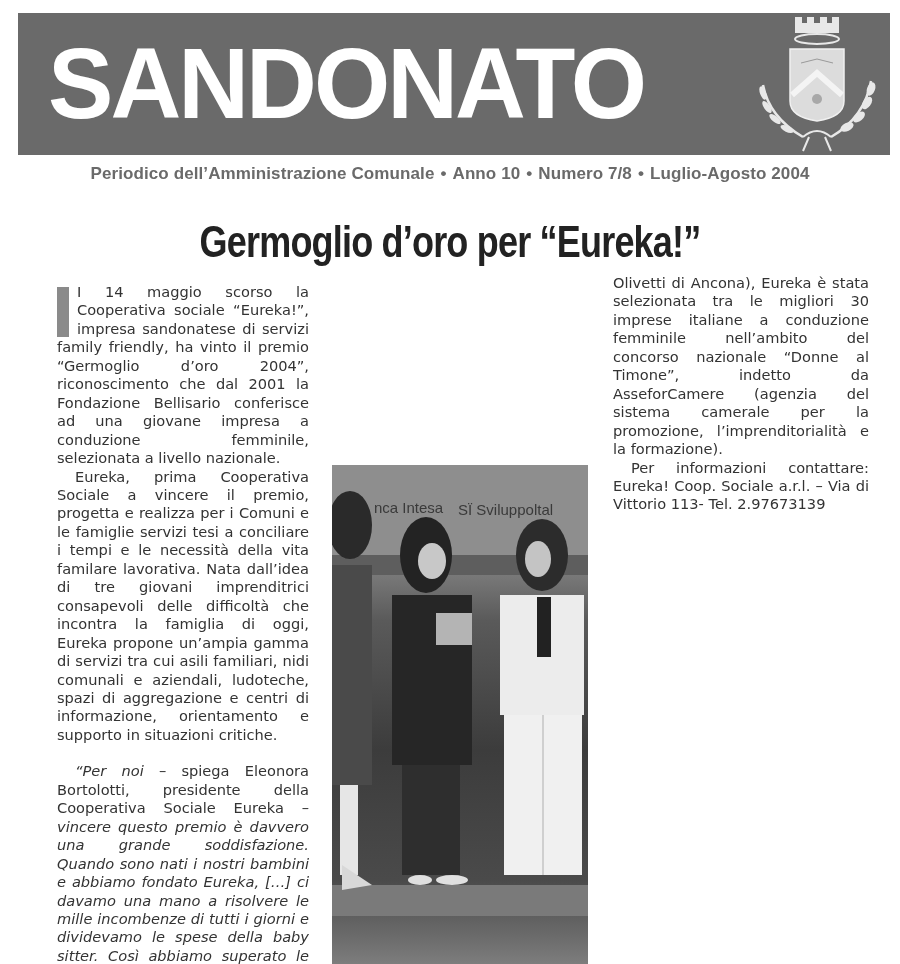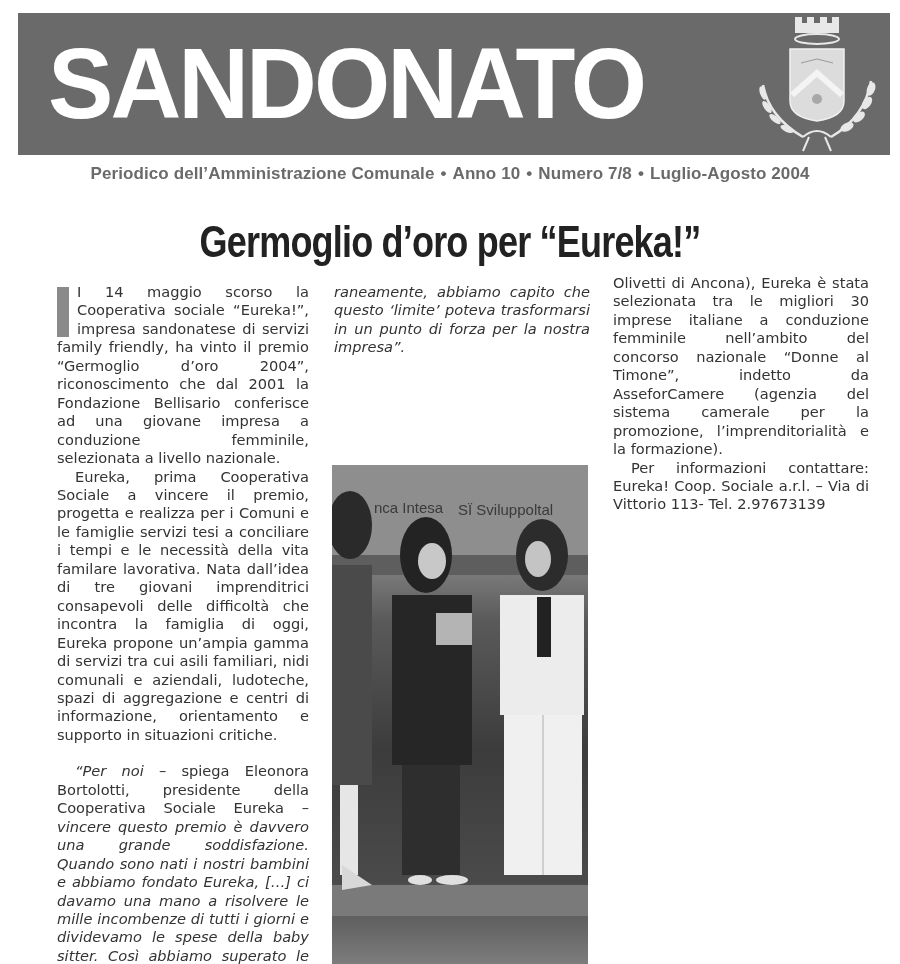--- a/index.html
+++ b/index.html
@@ -82,21 +82,20 @@
 
 <h2 class="headline">Germoglio d’oro per “Eureka!”</h2>
 
 <div class="col col1">
   <p><span class="dropcap-bar"></span><span>I 14 maggio scorso la Cooperativa sociale “Eureka!”, impresa sandonatese di servizi family friendly, ha vinto il premio “Germoglio d’oro 2004”, riconoscimento che dal 2001 la Fondazione Bellisario conferisce ad una giovane impresa a conduzione femminile, selezionata a livello nazionale.</span></p>
   <p class="indent">Eureka, prima Cooperativa Sociale a vincere il premio, progetta e realizza per i Comuni e le famiglie servizi tesi a conciliare i tempi e le necessità della vita familare lavorativa. Nata dall’idea di tre giovani imprenditrici consapevoli delle difficoltà che incontra la famiglia di oggi, Eureka propone un’ampia gamma di servizi tra cui asili familiari, nidi comunali e aziendali, ludoteche, spazi di aggregazione e centri di informazione, orientamento e supporto in situazioni critiche.</p>
   <p class="indent gap"><em>“Per noi</em><span> – spiega Eleonora Bortolotti, presidente della Cooperativa Sociale Eureka – </span><em>vincere questo premio è davvero una grande soddisfazione. Quando sono nati i nostri bambini e abbiamo fondato Eureka, […] ci davamo una mano a risolvere le mille incombenze di tutti i giorni e dividevamo le spese della baby sitter. Così abbiamo superato le difficoltà iniziali e, contempo-</em></p>
 </div>
 
 <div class="col col2">
-  <p><em>raneamente, abbiamo capito che questo ‘limite’ poteva trasformarsi in un punto di forza per la nostra impresa”.</em></p>
 </div>
 
 <div class="photo">
   <svg width="256" height="451" viewBox="0 0 256 451">
     <rect x="0" y="0" width="256" height="90" fill="#8e8e8e"></rect>
     <rect x="0" y="90" width="256" height="20" fill="#5e5e5e"></rect>
     <text x="42" y="48" font-family="Liberation Sans, sans-serif" font-size="15" fill="#3a3a3a">nca Intesa</text>
     <text x="126" y="50" font-family="Liberation Sans, sans-serif" font-size="15" fill="#3a3a3a">SΪ Sviluppoltal</text>
 
     <rect x="0" y="420" width="256" height="31" fill="#7a7a7a"></rect>

